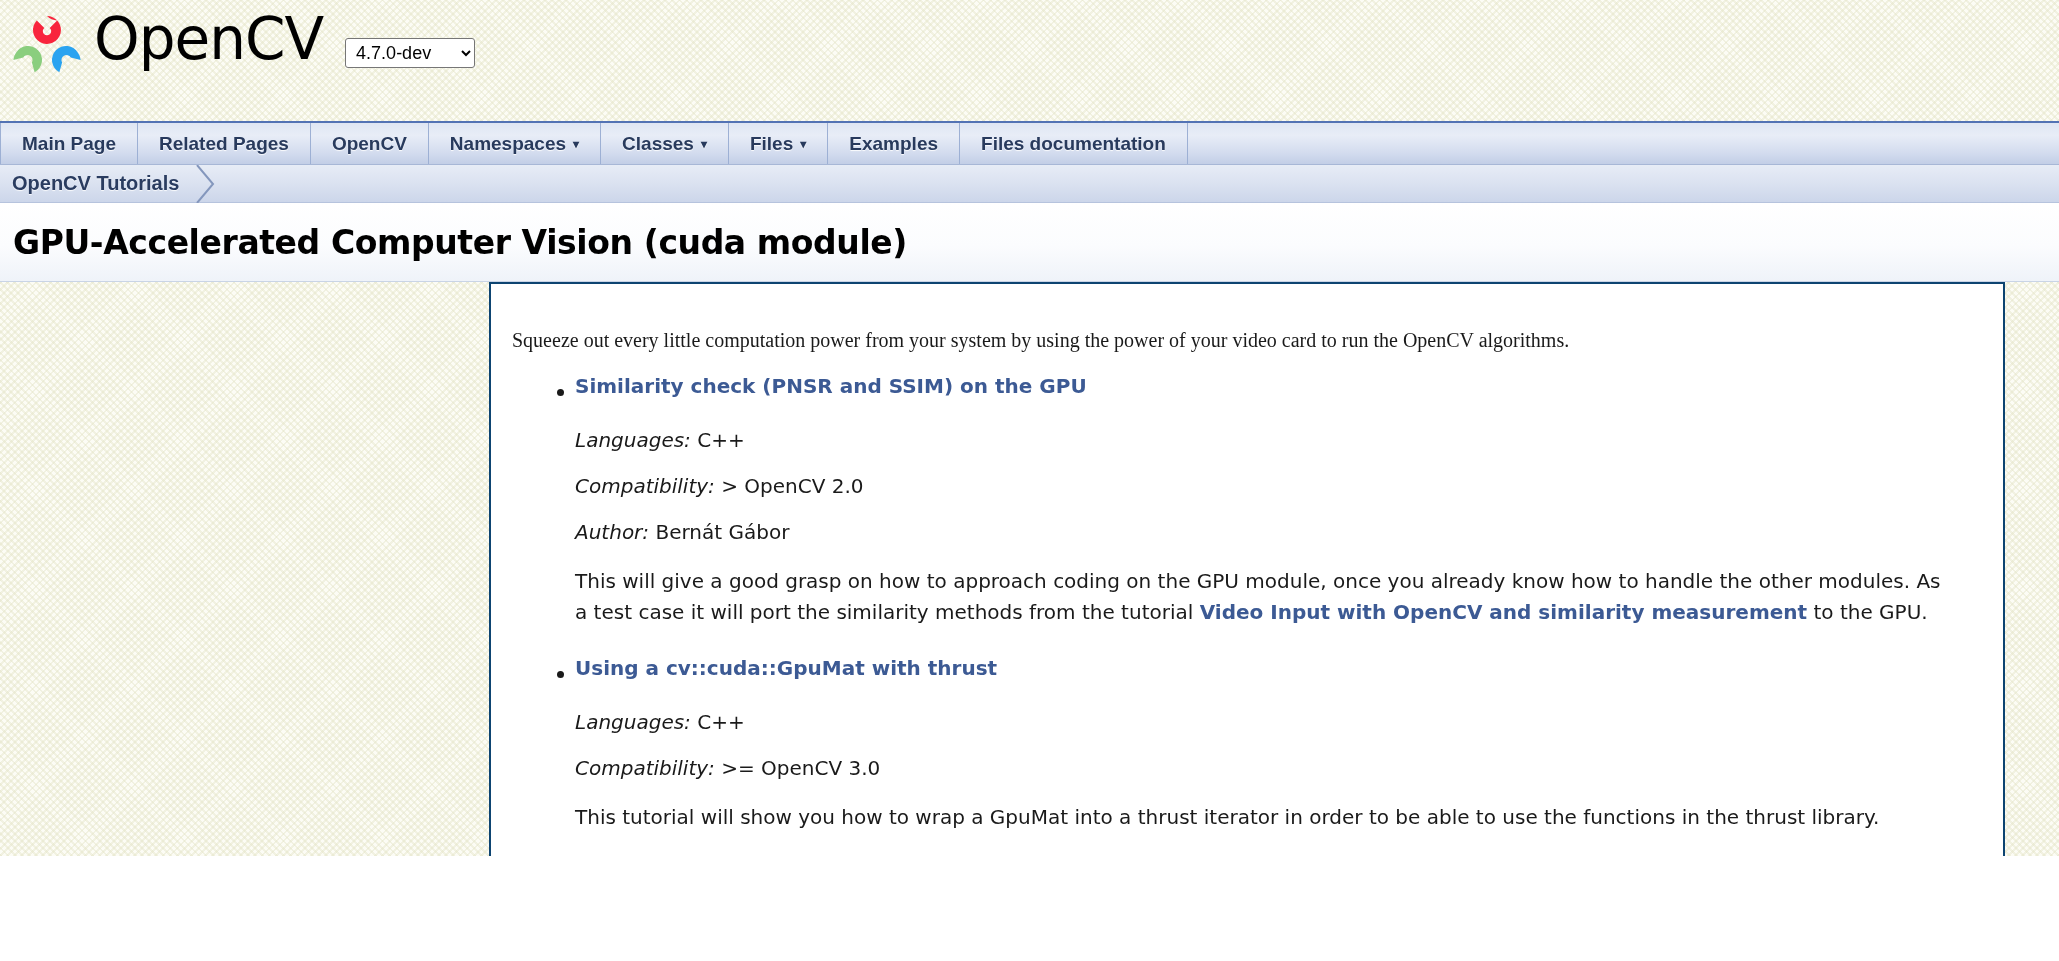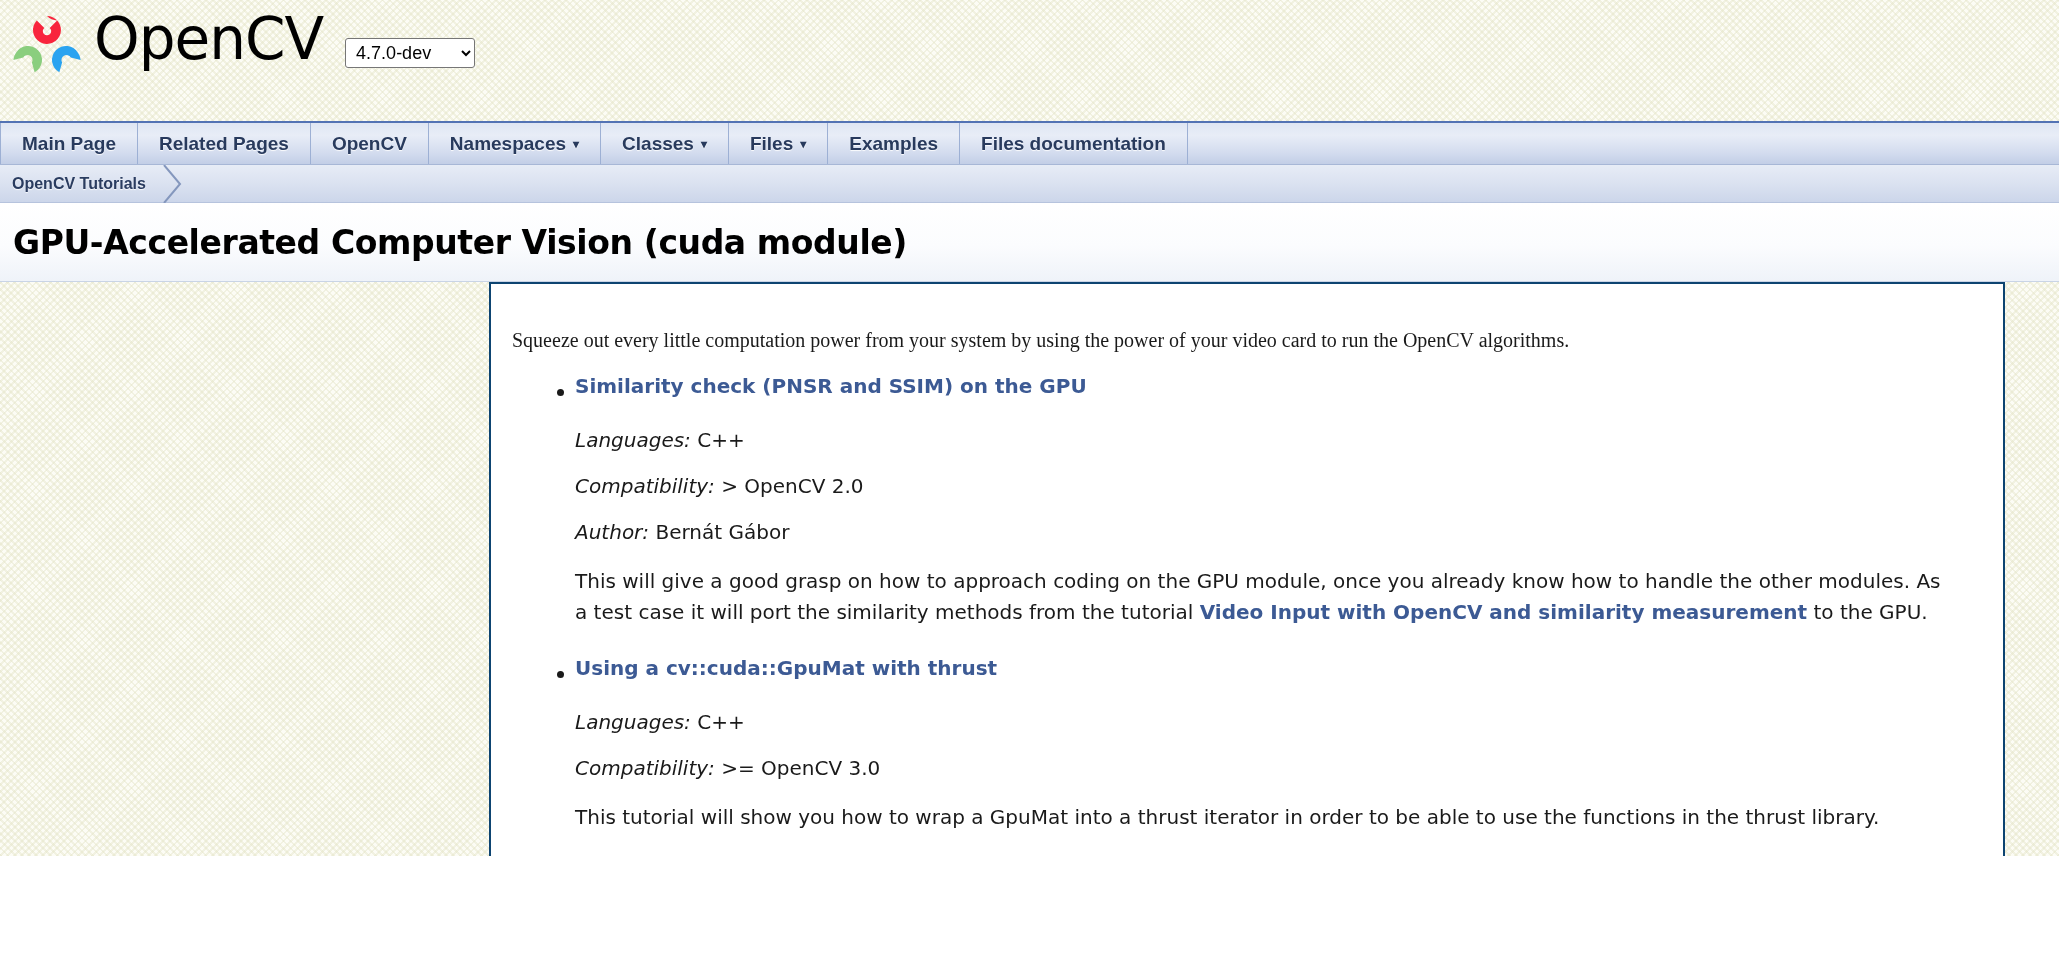--- a/index.html
+++ b/index.html
@@ -138,21 +138,21 @@
     align-items: center;
     box-sizing: border-box;
   }
 
   .crumb {
     position: relative;
     display: flex;
     align-items: center;
     height: 100%;
     padding: 0 16px 0 12px;
-    font-size: 16px;
+    font-size: 20px;
     font-weight: bold;
     color: #2a3c60;
     text-shadow: 0 1px 1px rgba(255,255,255,0.85);
     cursor: pointer;
     white-space: nowrap;
   }
   .crumb-arrow {
     width: 22px;
     height: 38px;
     position: relative;

